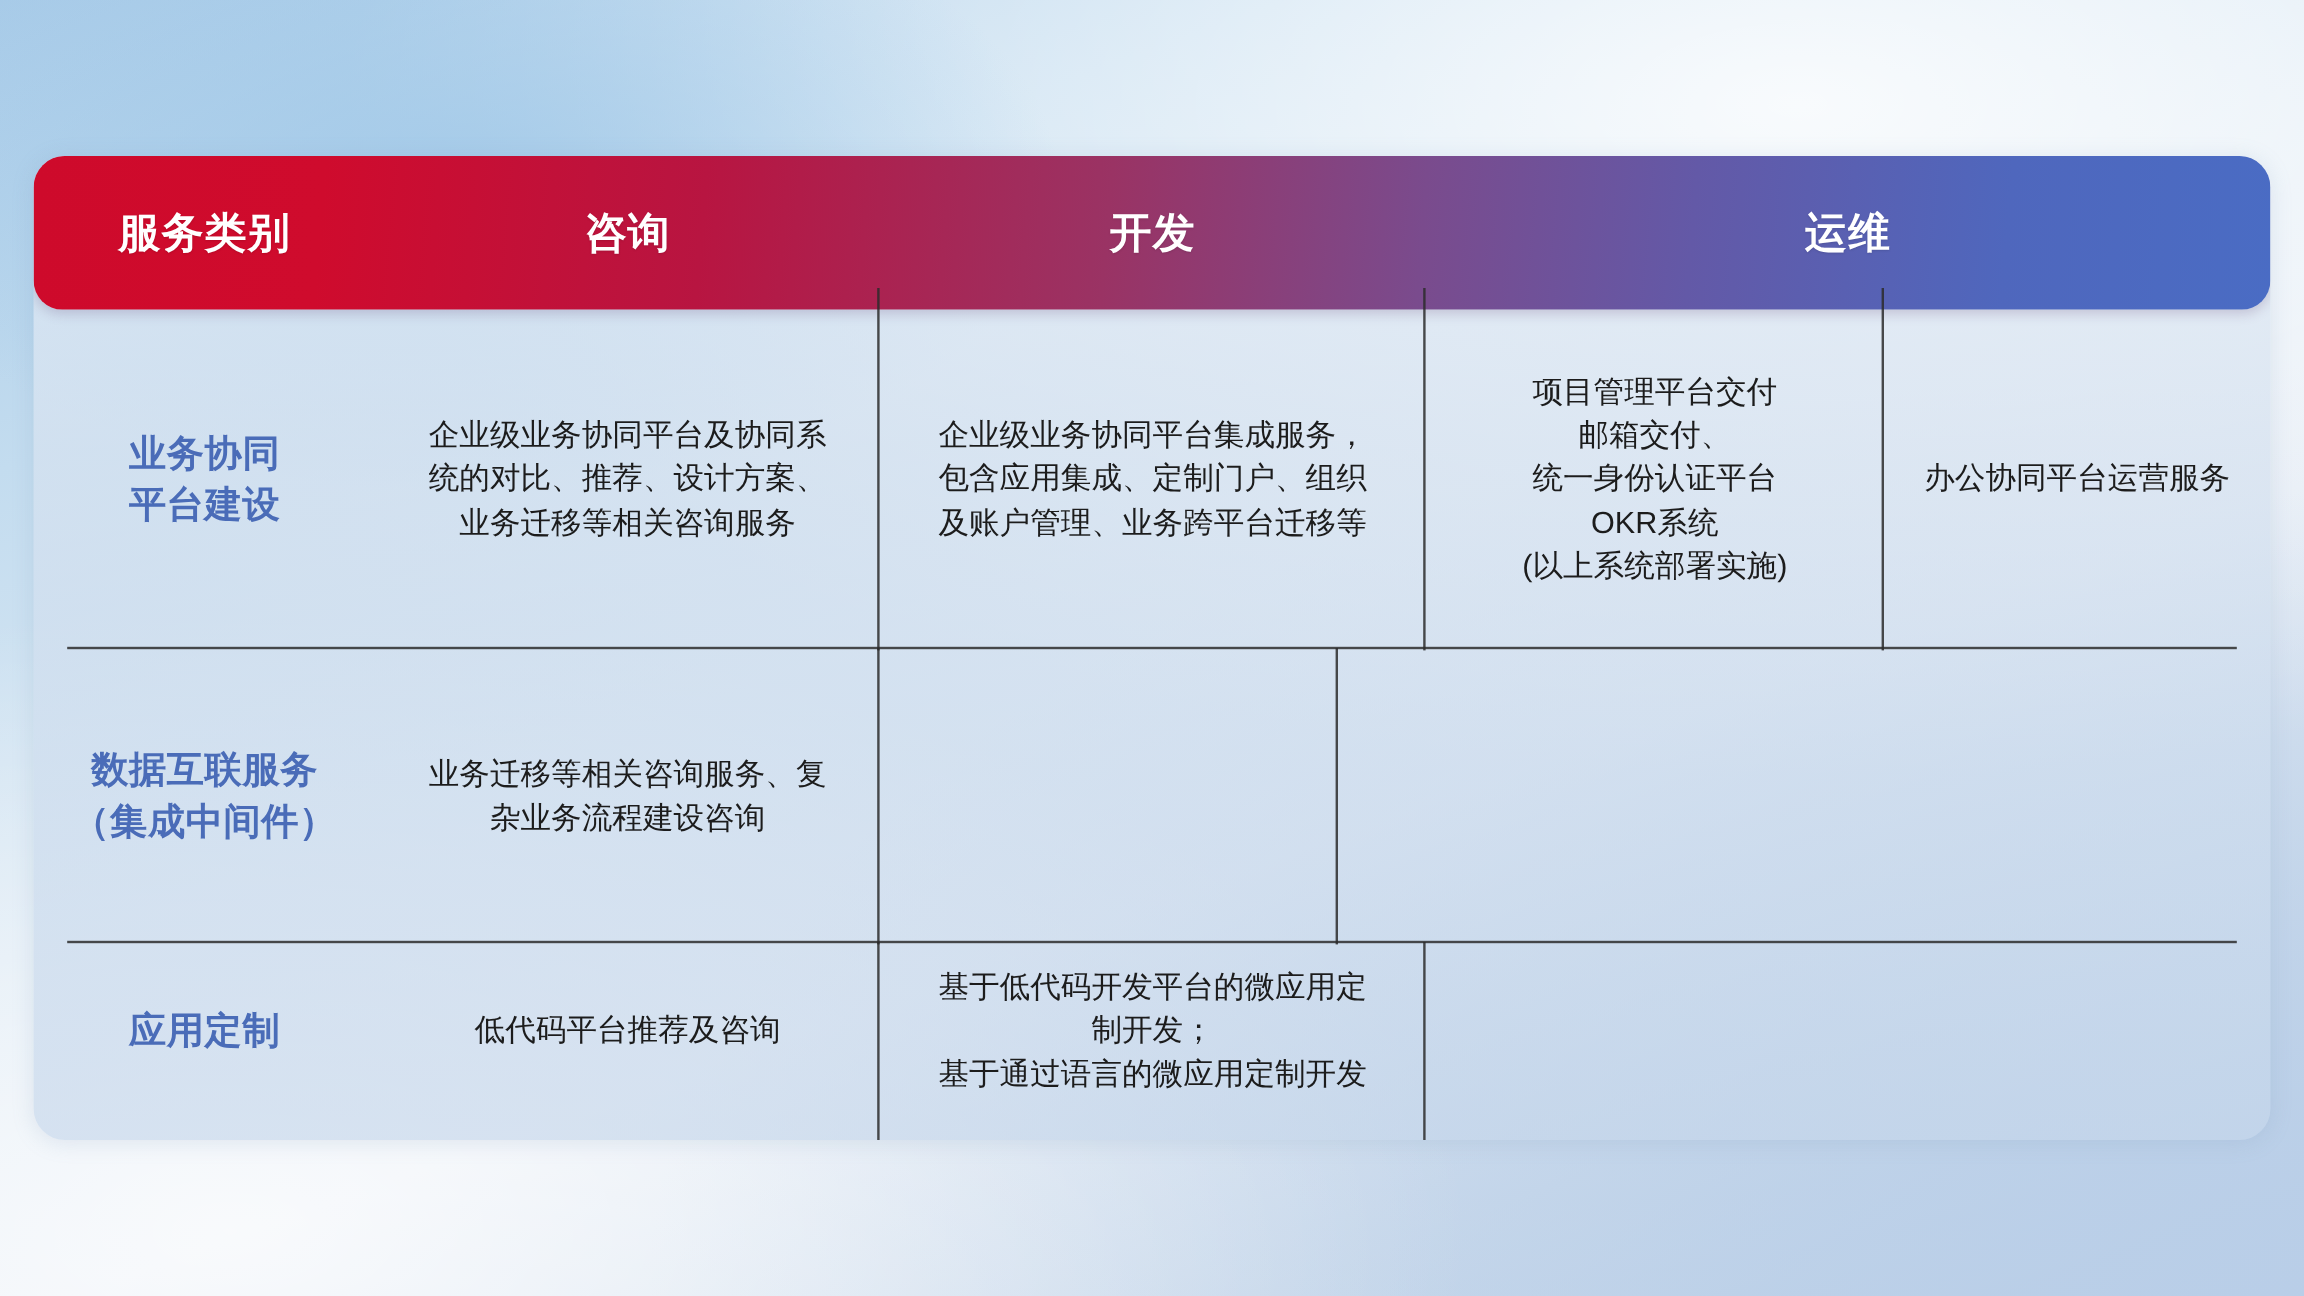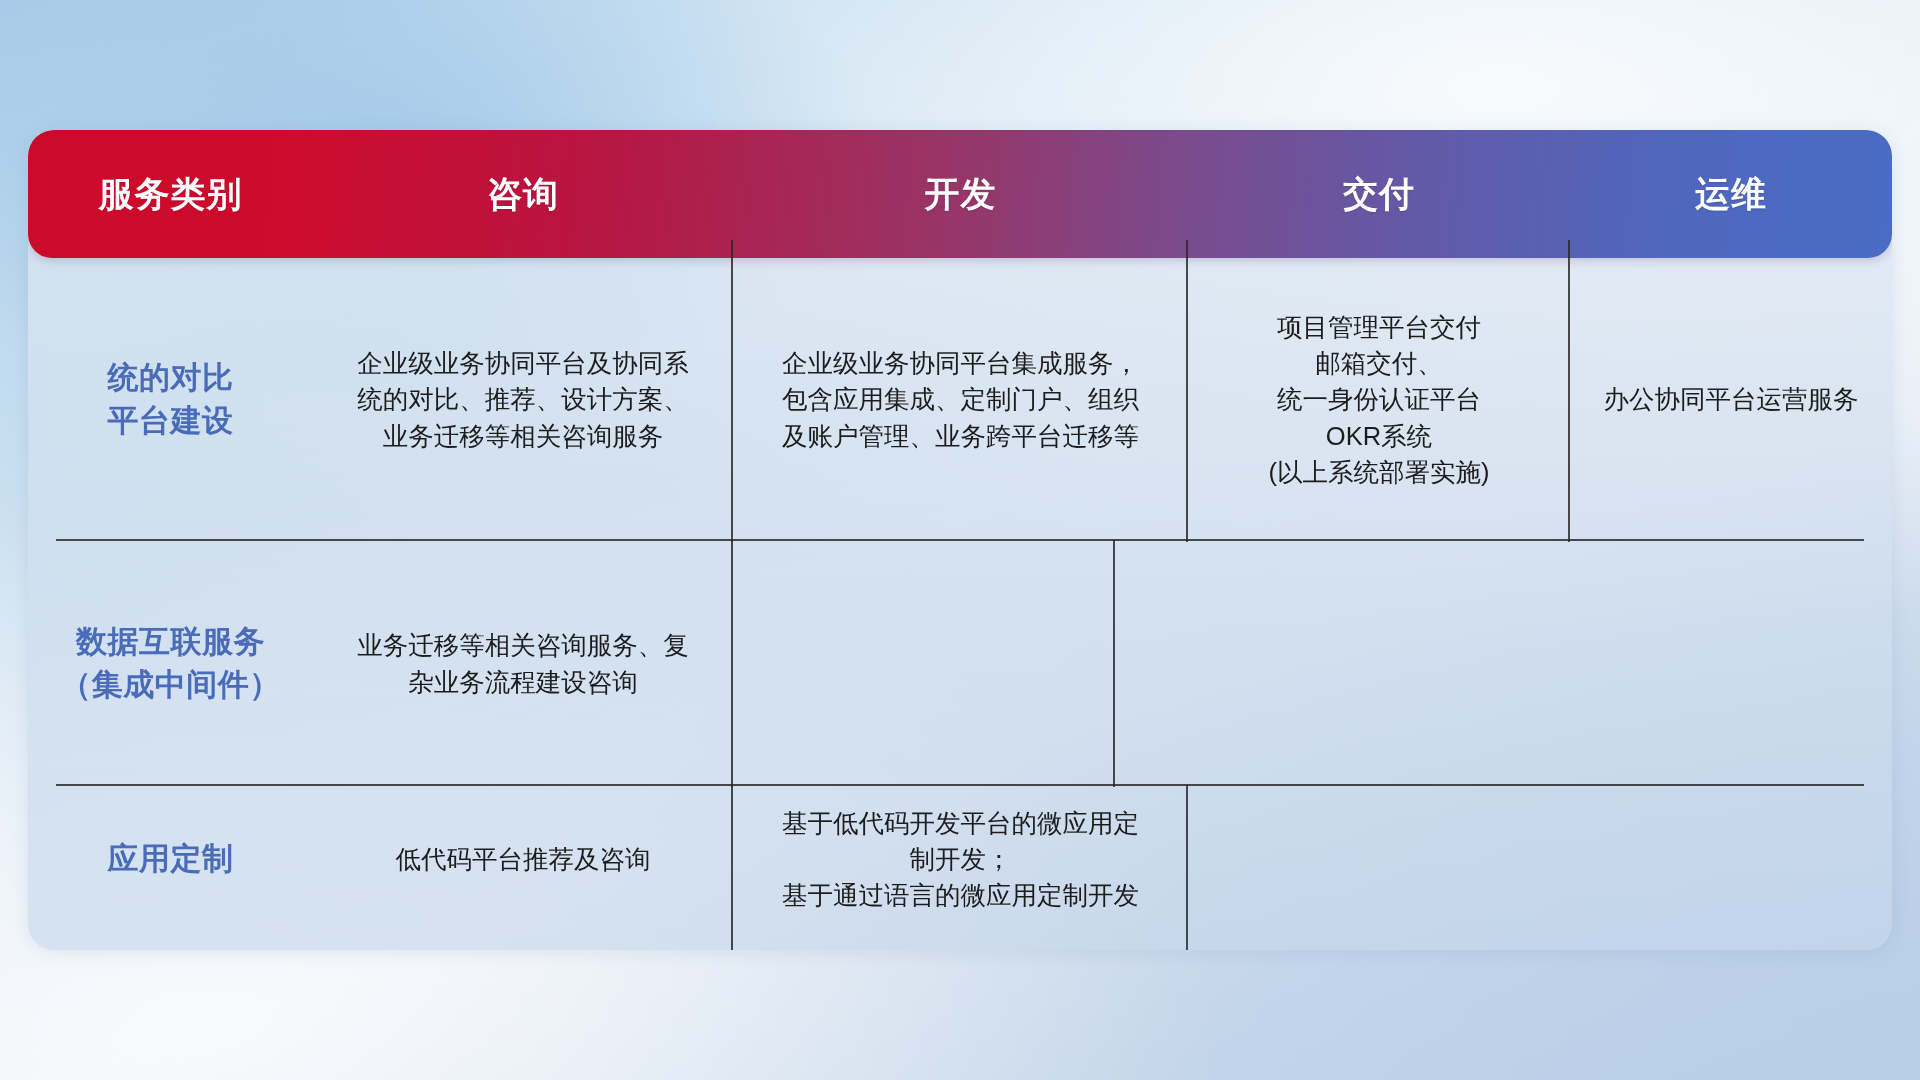--- a/index.html
+++ b/index.html
@@ -162,28 +162,27 @@
 
 <div id="page-bg"></div>
 
 <div id="table-wrap">
   <div class="table-card">
 
     <div class="thead">
       <div class="th c1">服务类别</div>
       <div class="th c2">咨询</div>
       <div class="th c3">开发</div>
-      <div class="th c4">交付</div>
       <div class="th c5">运维</div>
     </div>
 
     <div class="tbody">
 
       <div class="tr r1">
-        <div class="td cat c1">统的对比
+        <div class="td cat c1">业务协同
 平台建设</div>
         <div class="td vline c2">企业级业务协同平台及协同系
 统的对比、推荐、设计方案、
 业务迁移等相关咨询服务</div>
         <div class="td vline c3">企业级业务协同平台集成服务，
 包含应用集成、定制门户、组织
 及账户管理、业务跨平台迁移等</div>
         <div class="td vline c4">项目管理平台交付
 邮箱交付、
 统一身份认证平台

